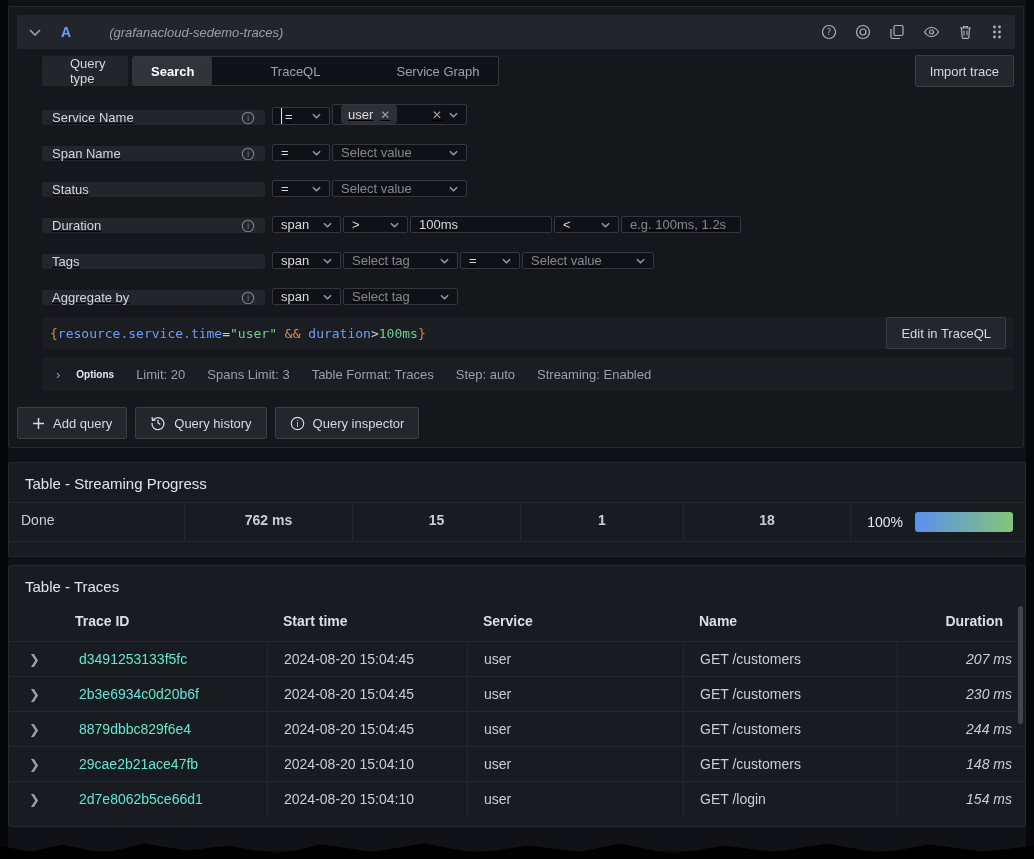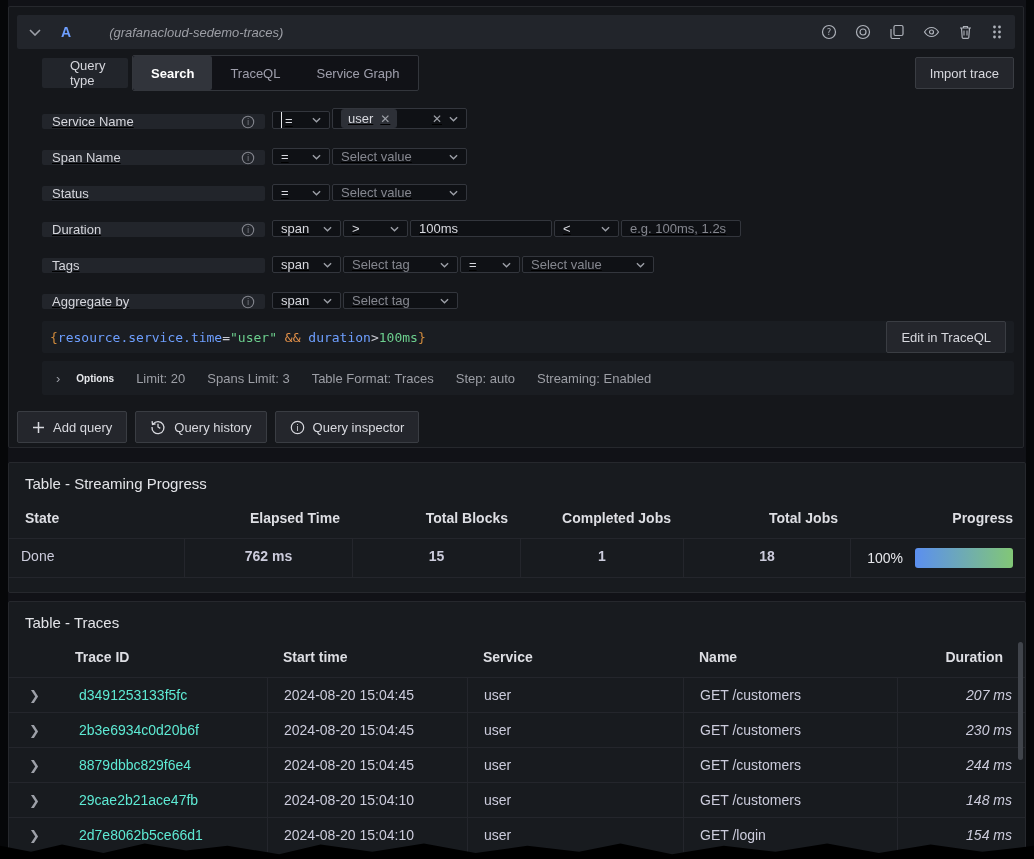--- a/index.html
+++ b/index.html
@@ -18,21 +18,21 @@
   .qe-header-icons { margin-left:auto; display:flex; align-items:center; gap:18px; color:#aeb2ba; }
   .qe-header-icons svg { display:block; }
 
   .qe-content { margin-left:25px; width:972px; }
 
   .row-line { display:flex; align-items:center; margin-top:6px; }
   .inline-label { background:#22252b; border-radius:2px; height:30px; display:flex;
     align-items:center; padding:0 10px; color:#d5d6dc; font-size:13px; font-weight:500; }
   .qt-label { width:86px; height:30px; margin-right:4px;padding-left:28px; }
 
-  .radio-group { display:flex; border:1px solid #33363c; border-radius:2px; background:#111217; height:36px; }
+  .radio-group { display:flex; border:1px solid #33363c; border-radius:2px; background:#111217; height:30px;gap:40px; }
   .radio-opt { padding:0 18px; display:flex; align-items:center; font-size:13px;
     color:rgba(204,204,220,.75); cursor:pointer; border-radius:2px; }
   .radio-opt.active { background:#31343b; color:#fff; font-weight:600; margin:0; }
 
   .btn { background:#24262c; border:1px solid #3a3d43; border-radius:2px; color:#d8d9df;
     font-size:13px; font-weight:500; height:32px; display:inline-flex; align-items:center;
     padding:0 14px; gap:8px; cursor:pointer; }
   .btn svg { display:block; }
 
   .filter-row { display:flex; align-items:flex-end; height:32px; margin-bottom:4px;text-decoration:underline; }
@@ -417,28 +417,20 @@
           </span>
         <span>Query inspector</span>
       </button>
     </div>
   </div>
 
   <div class="gap14"></div>
 
   <div class="panel">
     <div class="panel-title">Table - Streaming Progress</div>
-    <div class="sp-grid">
-      <div class="sp-head">State</div>
-      <div class="sp-head num">Elapsed Time</div>
-      <div class="sp-head num">Total Blocks</div>
-      <div class="sp-head num">Completed Jobs</div>
-      <div class="sp-head num">Total Jobs</div>
-      <div class="sp-head num">Progress</div>
-    </div>
     <div class="sp-grid" style="margin-bottom:14px;">
       <div class="sp-cell">Done</div>
       <div class="sp-cell num">762 ms</div>
       <div class="sp-cell num">15</div>
       <div class="sp-cell num">1</div>
       <div class="sp-cell num">18</div>
       <div class="sp-cell progress-cell">
         <span class="progress-pct">100%</span>
         <span class="progress-bar" style="background: linear-gradient(90deg, rgb(91, 143, 240), rgb(130, 199, 118));"></span>
       </div>

